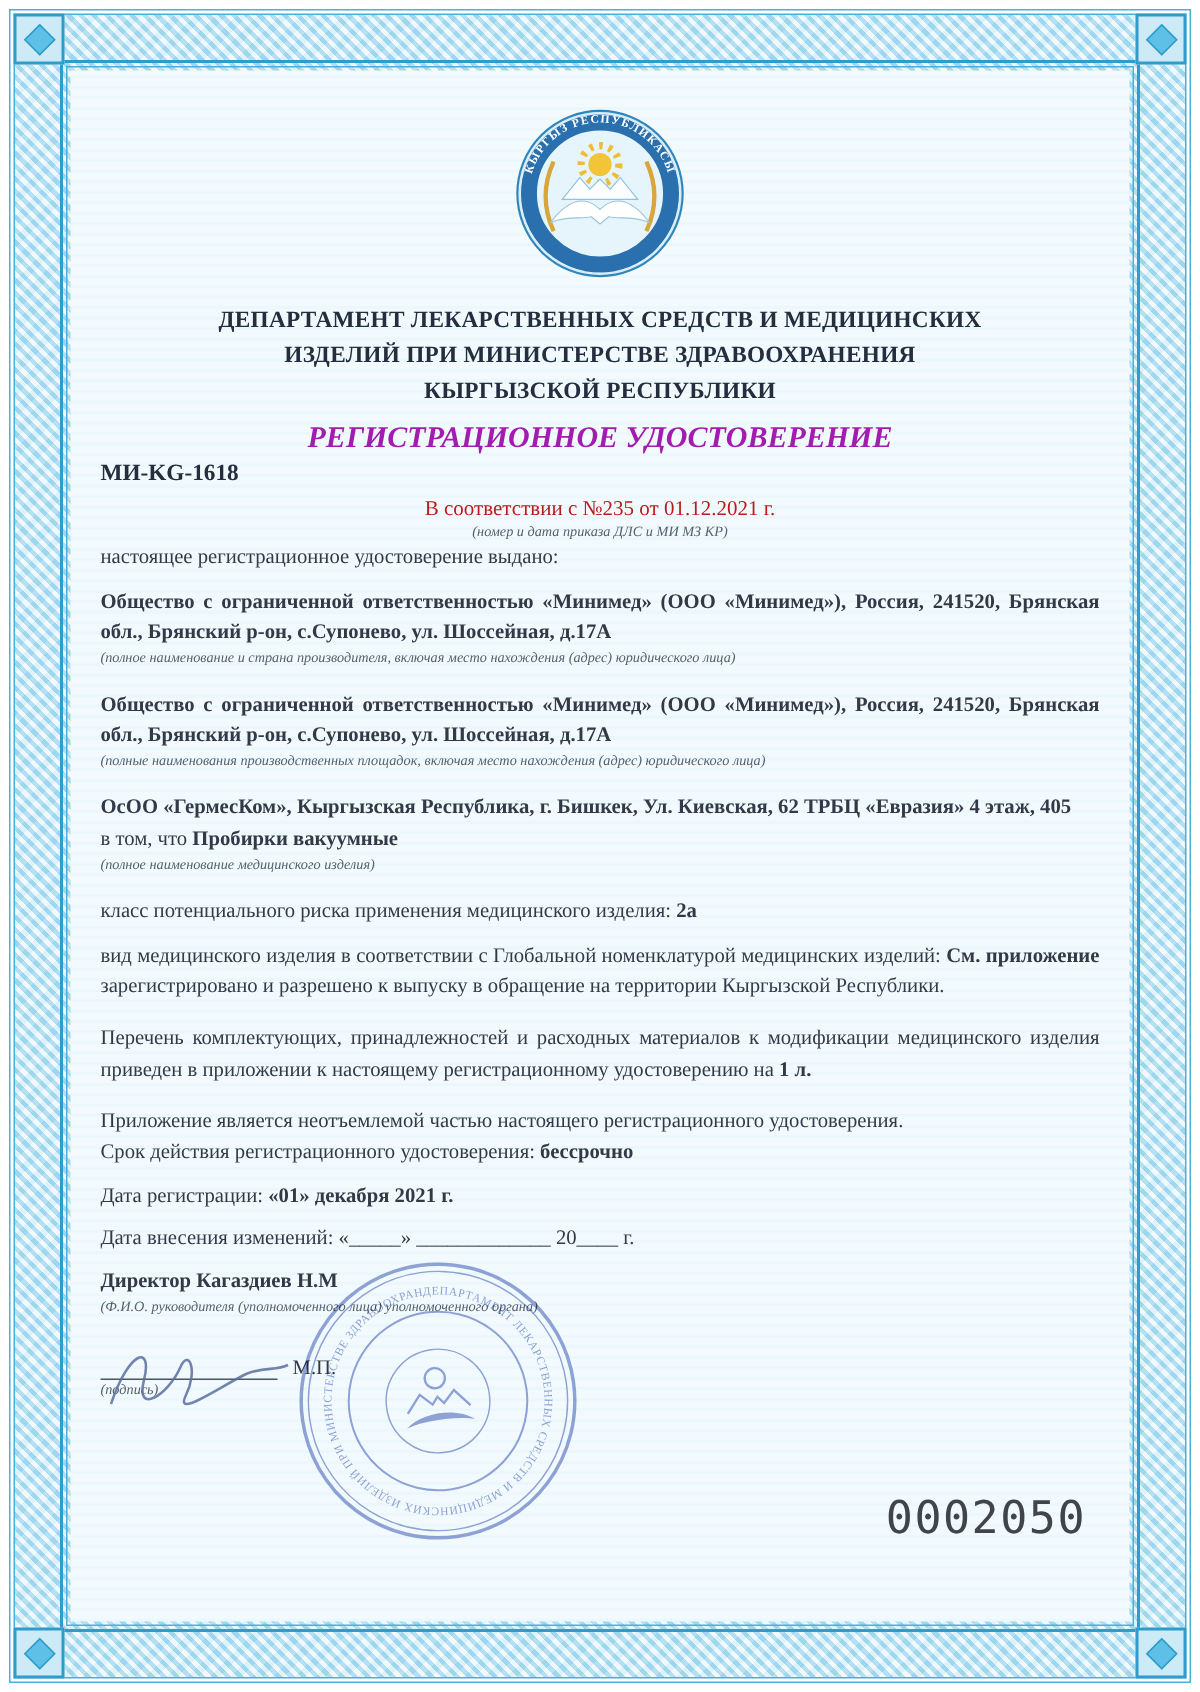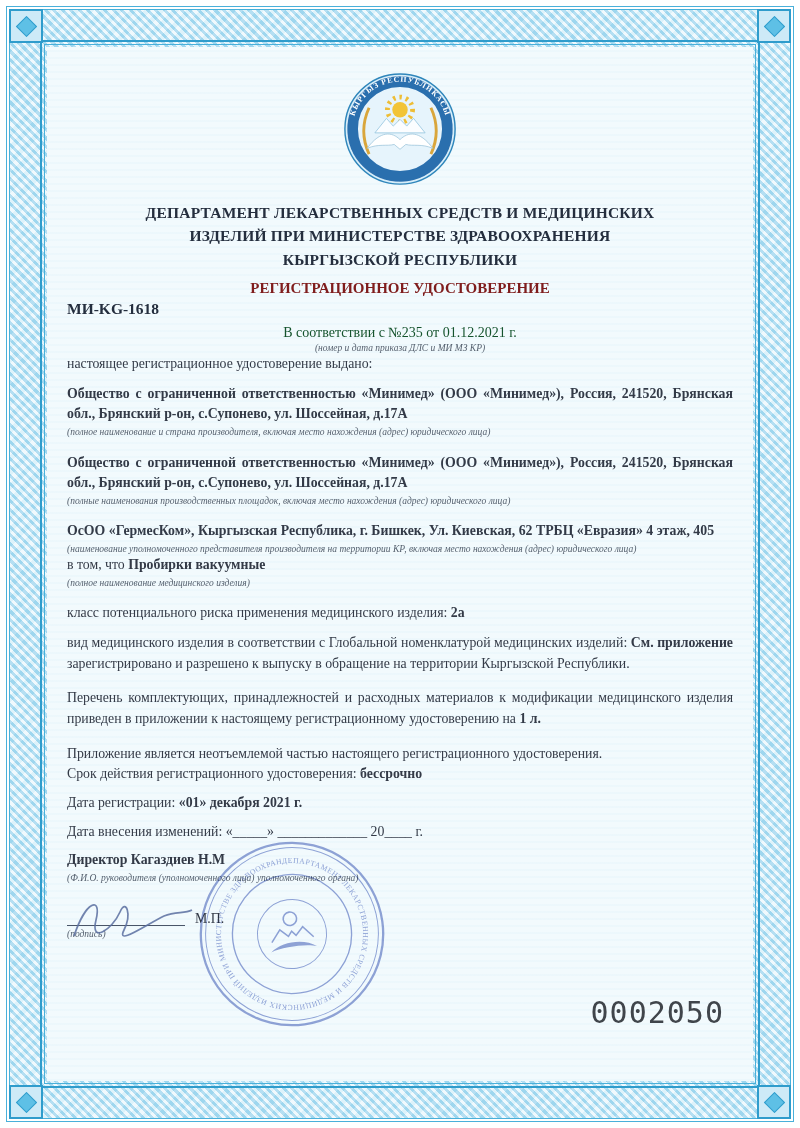--- a/index.html
+++ b/index.html
@@ -30,23 +30,23 @@
     display:flex; align-items:center; justify-content:center;
   }
   .corner::after { content:""; width:13px; height:13px; background:#5ec0e6; border:1px solid #2f9ccc; transform:rotate(45deg); }
   .corner.tl { top:9px; left:9px; } .corner.tr { top:9px; right:9px; }
   .corner.bl { bottom:9px; left:9px; } .corner.br { bottom:9px; right:9px; }
 
   
   .content { position:absolute; inset:47px; padding:22px 20px 0; box-sizing:border-box; overflow:hidden; }
   .emblem-wrap { width:116px; margin:2px auto 10px; }
   .dept-heading { text-align:center; font-weight:bold; font-size:15.5px; line-height:1.5; color:#242e3e; letter-spacing:.2px; }
-  .doc-title { text-align:center; font-weight:bold; font-size:15px; margin-top:9px; color:#7f1d1d; }
+  .doc-title { text-align:center; font-weight:bold; font-size:20px; margin-top:9px; color:#a21caf;font-style:italic; }
   .doc-number { font-weight:bold; font-size:15.5px; margin-top:3px; color:#242e3e; }
-  .accordance { text-align:center; font-size:14px; margin-top:7px; color:#14532d; }
+  .accordance { text-align:center; font-size:14px; margin-top:7px; color:#b91c1c; }
   .note { font-size:9.5px; font-style:italic; color:#55606e; line-height:1.3; margin:1px 0 0; }
   .note.center { text-align:center; }
   .para { font-size:13.8px; line-height:1.5; text-align:justify; margin:0; color:#333a47; }
   .bold { font-weight:bold; }
   .mt-s { margin-top:9px; } .mt-m { margin-top:14px; } .mt-l { } .mt-xl { margin-top:8px; }
   .sig-row { margin-top:26px; font-size:13.8px; display:flex; align-items:center; gap:10px; }
   .sig-line { display:inline-block; width:118px; border-bottom:1px solid #4a5568; height:14px; }
 
   
   .stamp {
@@ -109,21 +109,20 @@
 
     <p class="para mt-l">настоящее регистрационное удостоверение выдано:</p>
 
     <p class="para bold mt-s">Общество с ограниченной ответственностью «Минимед» (ООО «Минимед»), Россия, 241520, Брянская обл., Брянский р-он, с.Супонево, ул. Шоссейная, д.17А</p>
     <p class="note">(полное наименование и страна производителя, включая место нахождения (адрес) юридического лица)</p>
 
     <p class="para bold mt-m">Общество с ограниченной ответственностью «Минимед» (ООО «Минимед»), Россия, 241520, Брянская обл., Брянский р-он, с.Супонево, ул. Шоссейная, д.17А</p>
     <p class="note">(полные наименования производственных площадок, включая место нахождения (адрес) юридического лица)</p>
 
     <p class="para bold mt-m">ОсОО «ГермесКом», Кыргызская Республика, г. Бишкек, Ул. Киевская, 62 ТРБЦ «Евразия» 4 этаж, 405</p>
-    <p class="note">(наименование уполномоченного представителя производителя на территории КР, включая место нахождения (адрес) юридического лица)</p>
 
     <p class="para mt-l">
       <span>в том, что </span><span class="bold">Пробирки вакуумные</span>
     </p>
     <p class="note">(полное наименование медицинского изделия)</p>
 
     <p class="para mt-m">
       <span>класс потенциального риска применения медицинского изделия: </span><span class="bold">2а</span>
     </p>
 

